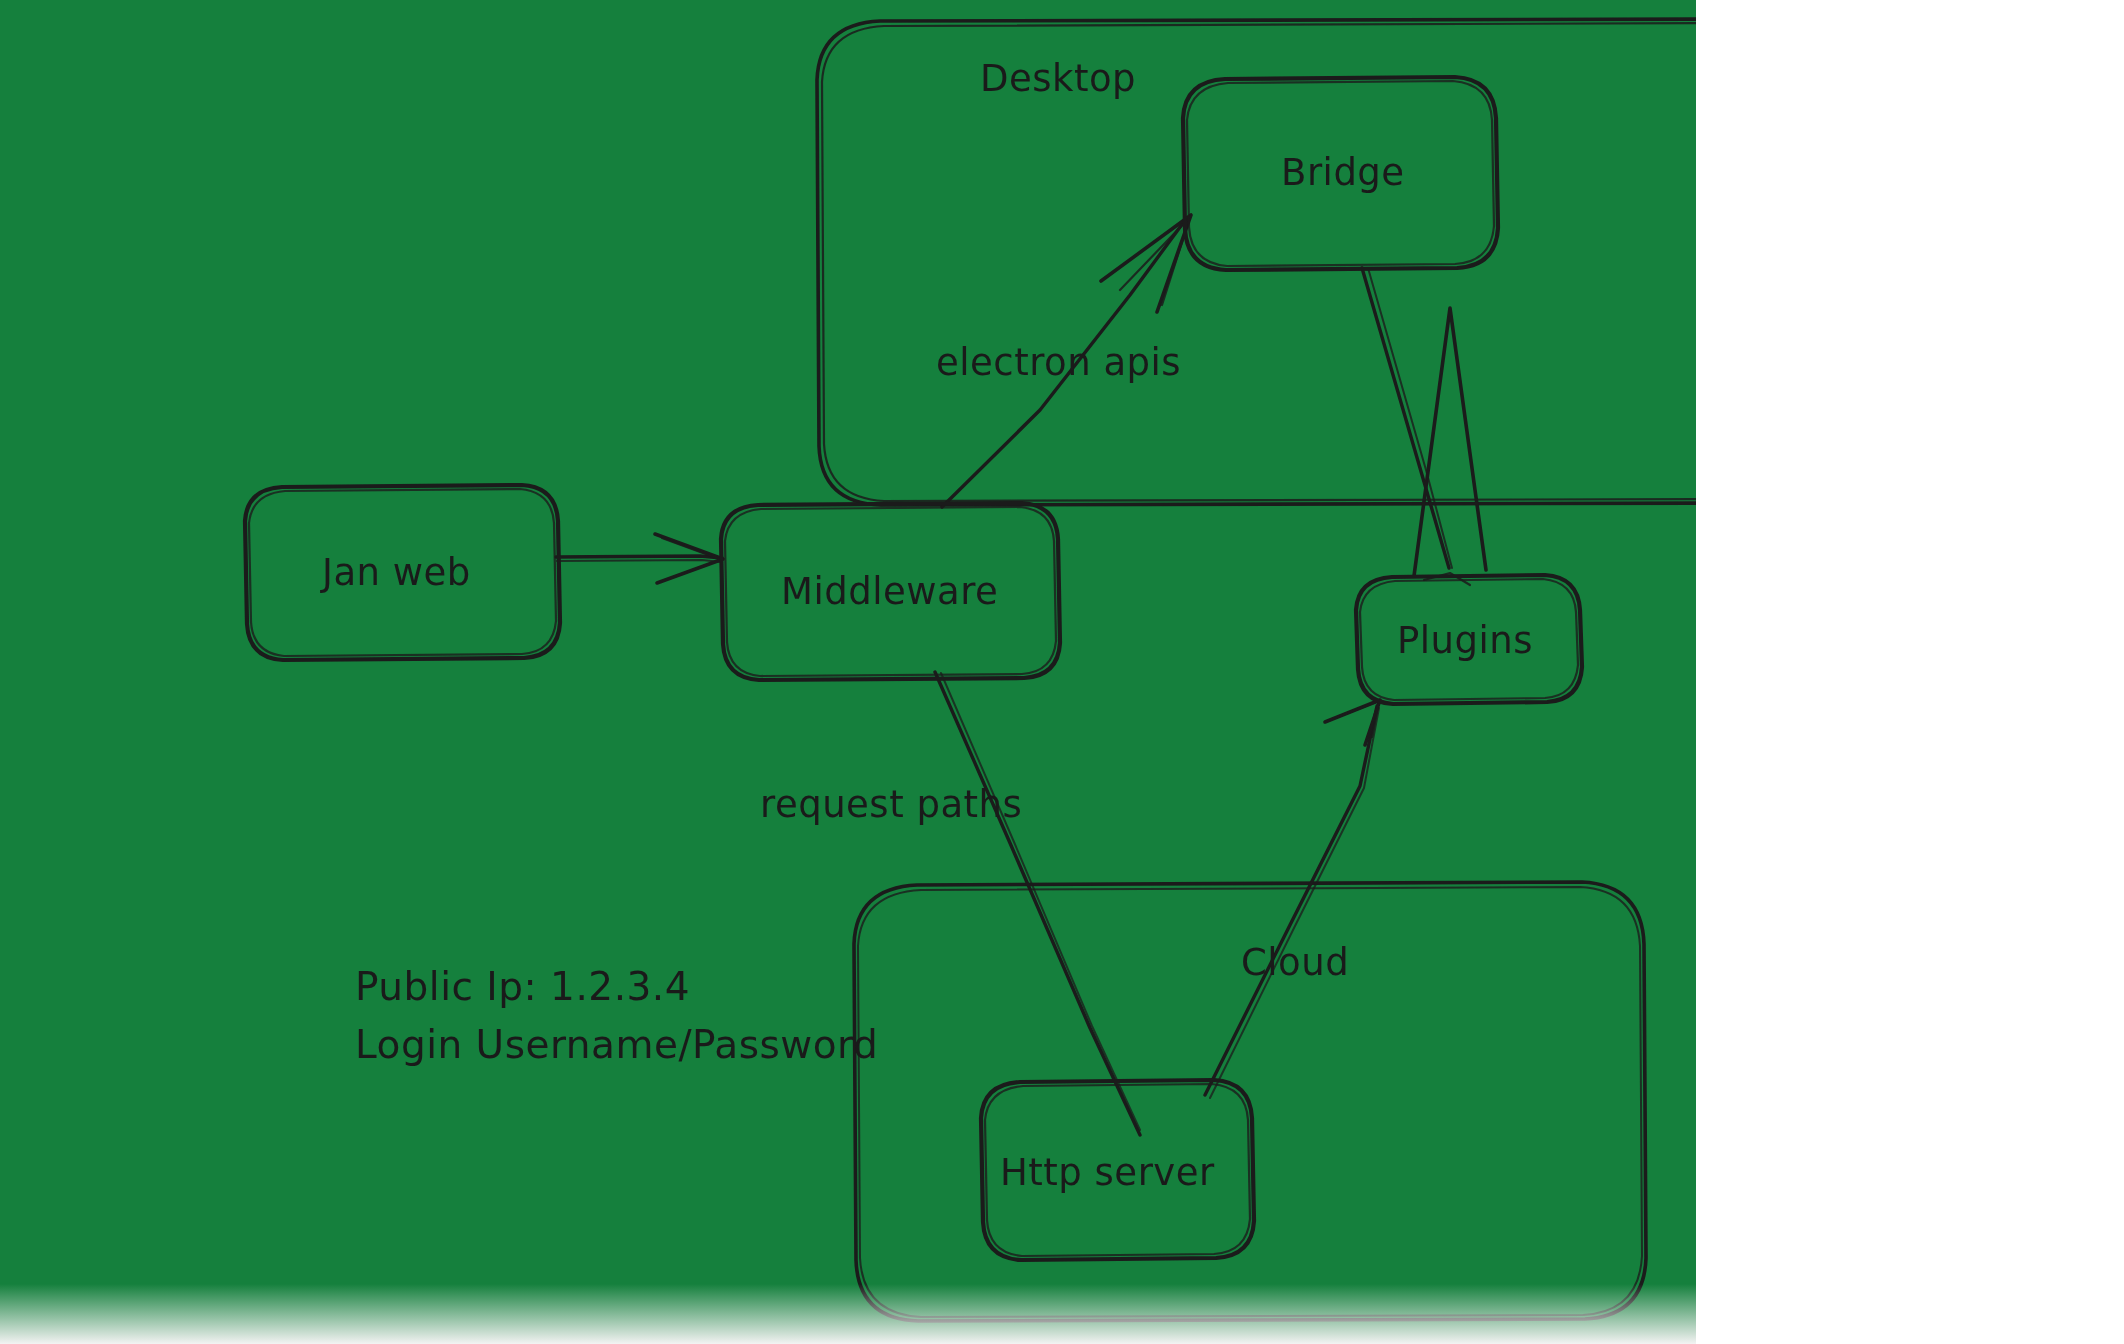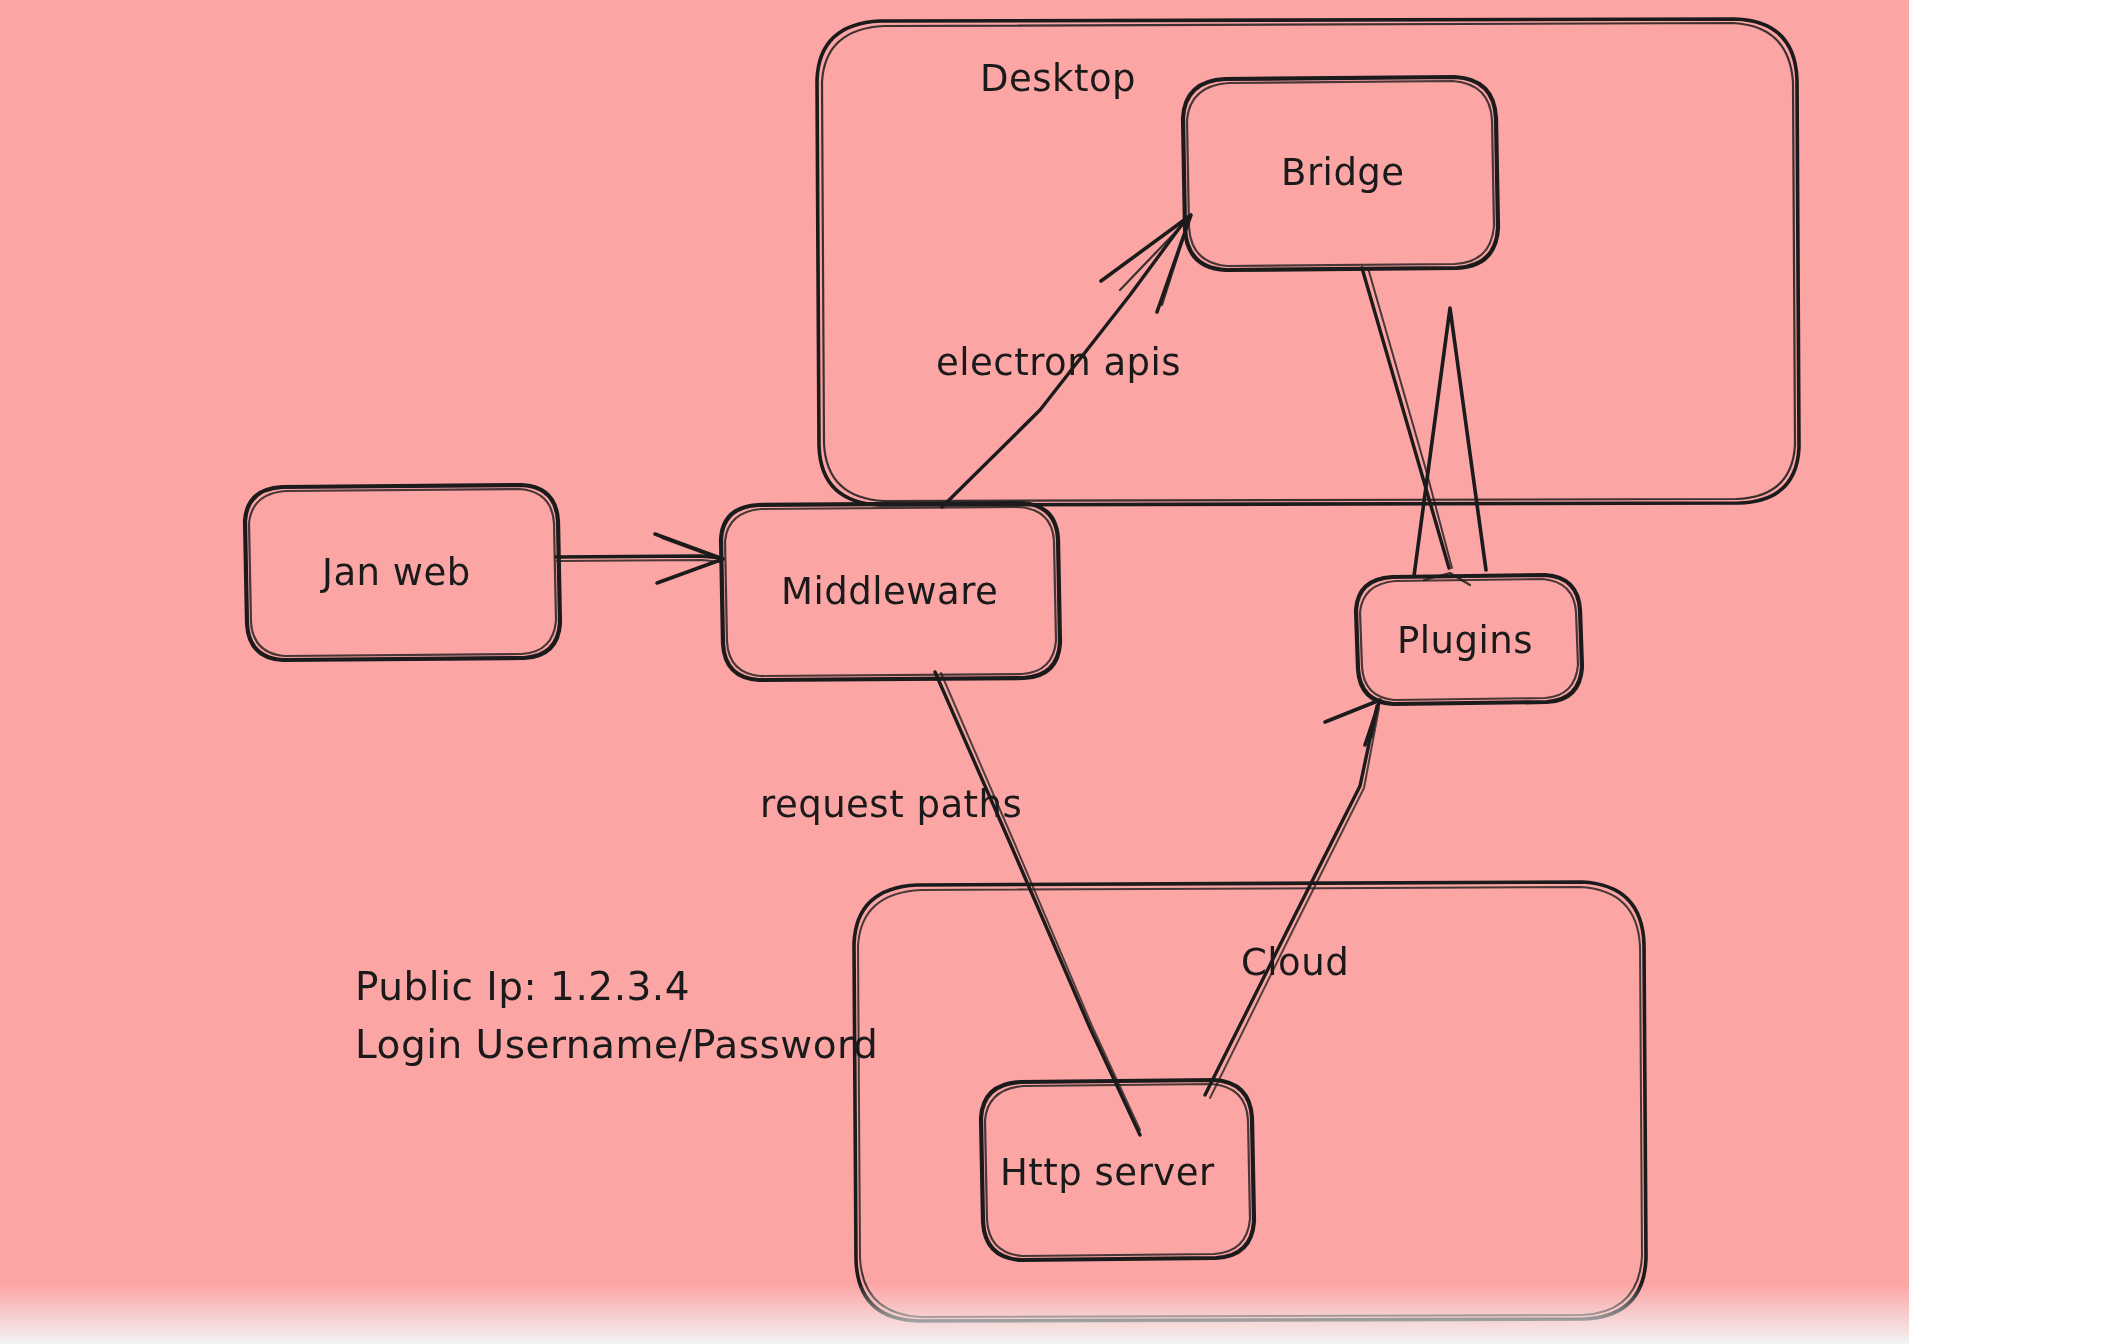--- a/index.html
+++ b/index.html
@@ -2,23 +2,23 @@
 <html><head>
 <meta charset="utf-8">
 <style>
   html, body {
     margin: 0;
     padding: 0;
     background: #ffffff;
   }
   #canvas {
     position: relative;
-    width: 1909px;
+    width: 1696px;
     height: 1344px;
-    background: #fca5a5;
+    background: #15803d;
     overflow: hidden;
     font-family: "DejaVu Sans", sans-serif;
   }
   #sketch {
     position: absolute;
     top: 0; left: 0;
     width: 2124px;
     height: 1344px;
   }
   .bottom-fade {

